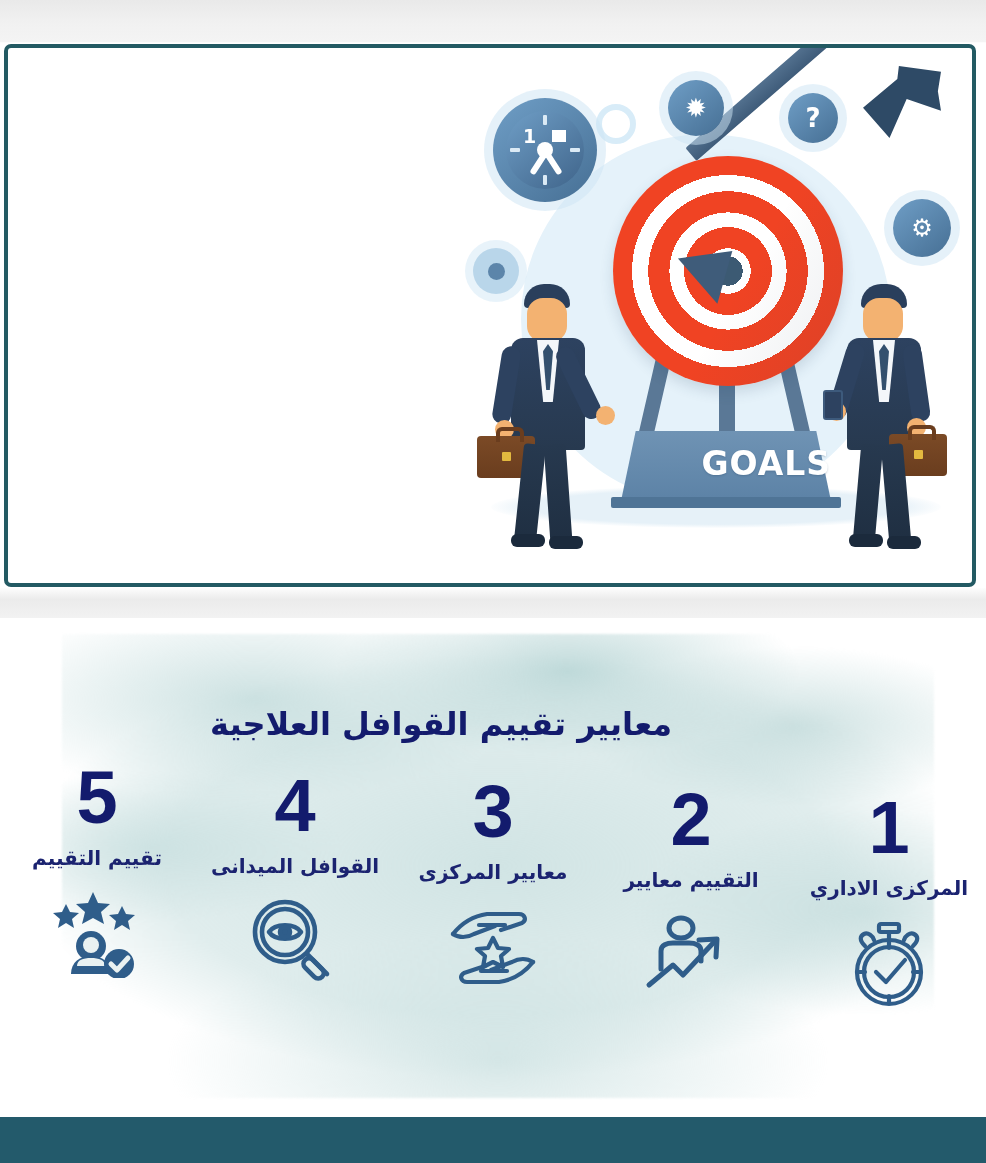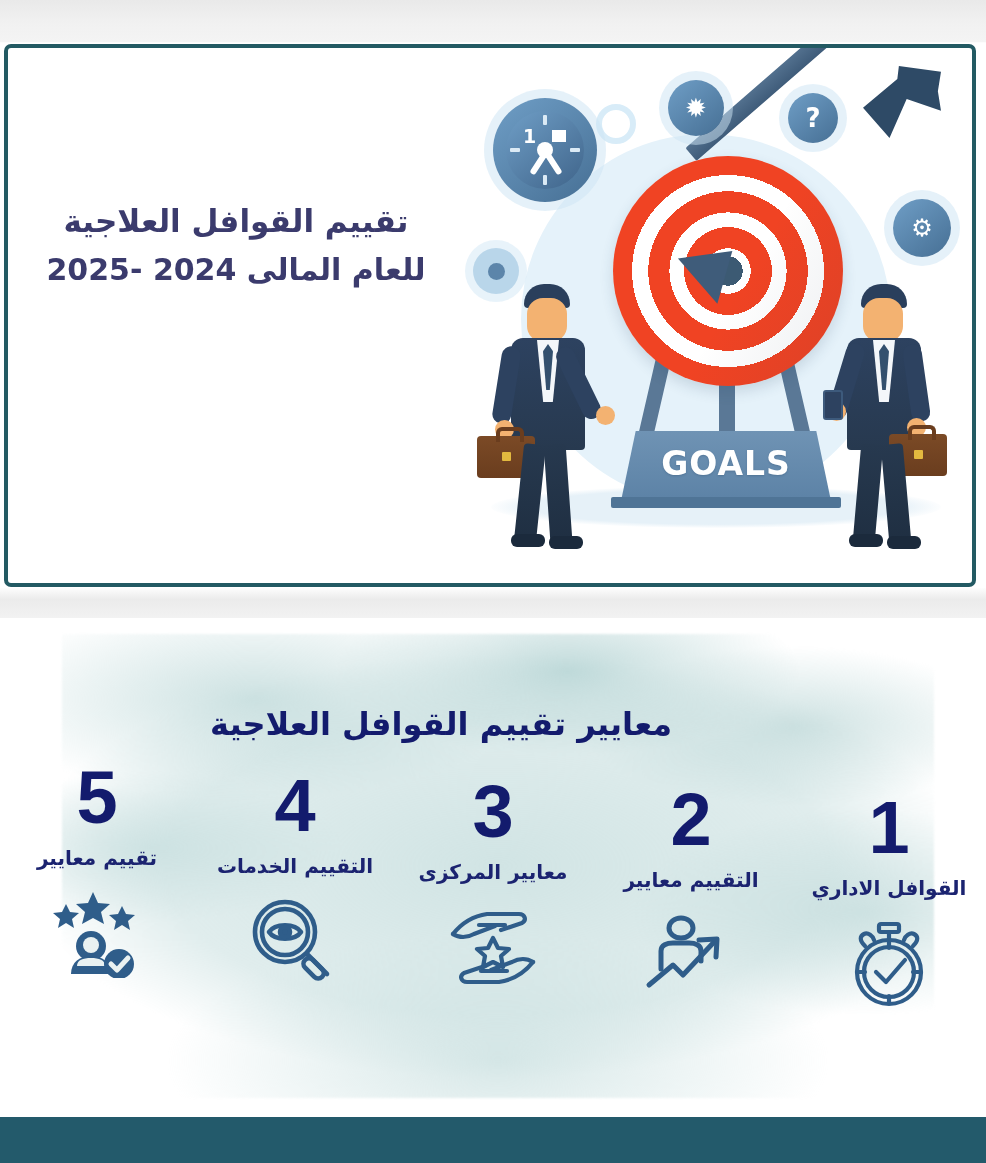--- a/index.html
+++ b/index.html
@@ -143,21 +143,21 @@
     width: 230px; height: 11px;
     background: #4f7characters;
     background: #4f7496;
     border-radius: 2px;
     z-index: 6;
   }
   .pedestal-label {
     position: absolute;
     left: 158px; top: 388px;
     width: 210px;
-    text-align: center;
+    text-align: right;
     color: #ffffff;
     font-weight: bold;
     font-size: 33px;
     letter-spacing: 1px;
     z-index: 7;
     font-family: "DejaVu Sans", "Liberation Sans", sans-serif;
     text-shadow: 0 1px 2px rgba(30,60,90,.25);
   }
 
   
@@ -408,24 +408,20 @@
 </style>
 </head>
 <body>
 
 <div class="deck">
 
   <div class="top-gutter"></div>
 
   <section class="slide-one">
 
-    <div class="title-block">
-      <div class="title-line one">تقييم القوافل العلاجية</div>
-      <div class="title-line two">للعام المالى 2024 -2025</div>
-    </div>
 
     <div class="hero">
 
       <div class="hero-bg-blob"></div>
       <div class="hero-floor"></div>
       <div class="ring-deco"></div>
 
       <div class="badge badge-clock">
         <div class="clock-face">
           <span class="tick t"></span>
@@ -506,21 +502,21 @@
   <section class="slide-two">
 
     <div class="wash"></div>
 
     <h2 class="sec-title">معايير تقييم القوافل العلاجية</h2>
 
     <div class="criteria">
 
       <div class="crit c1">
         <div class="crit-num">1</div>
-        <div class="crit-label">القوافل الاداري</div>
+        <div class="crit-label">المركزى الاداري</div>
         <div class="crit-icon">
           <svg width="92" height="88" viewBox="0 0 92 88" fill="none" stroke="#2f5d8a" stroke-width="4.2" stroke-linecap="round" stroke-linejoin="round">
             <rect x="36" y="4" width="20" height="8" rx="2"></rect>
             <line x1="46" y1="12" x2="46" y2="21"></line>
             <path d="M22 26 C16 20 17 16 21 14 C25 12 30 16 31 20"></path>
             <path d="M70 26 C76 20 75 16 71 14 C67 12 62 16 61 20"></path>
             <circle cx="46" cy="52" r="32"></circle>
             <circle cx="46" cy="52" r="25"></circle>
             <line x1="46" y1="22" x2="46" y2="28"></line>
             <line x1="46" y1="76" x2="46" y2="82"></line>
@@ -555,36 +551,36 @@
             <path d="M90 58 C82 68 70 76 56 78 L24 78 C18 78 16 72 21 69 L42 62"></path>
             <path d="M90 58 C84 54 76 54 69 58 L48 66"></path>
             <line x1="64" y1="67" x2="38" y2="67"></line>
             <polygon points="50,34 55,44 66,45 58,52 60,63 50,58 40,63 42,52 34,45 45,44"></polygon>
           </svg>
         </div>
       </div>
 
       <div class="crit c4">
         <div class="crit-num">4</div>
-        <div class="crit-label">التقييم الخدمات</div>
+        <div class="crit-label">القوافل الميدانى</div>
         <div class="crit-icon">
           <svg width="96" height="88" viewBox="0 0 96 88" fill="none" stroke="#2f5d8a" stroke-width="4.6" stroke-linecap="round" stroke-linejoin="round">
             <circle cx="38" cy="34" r="30"></circle>
             <circle cx="38" cy="34" r="23"></circle>
             <path d="M22 34 C28 25 48 25 54 34 C48 43 28 43 22 34 Z"></path>
             <circle cx="38" cy="34" r="5" fill="#2f5d8a"></circle>
             <line x1="60" y1="56" x2="80" y2="76"></line>
             <rect x="62" y="58" width="24" height="11" rx="5.5" transform="rotate(45 62 58)"></rect>
           </svg>
         </div>
       </div>
 
       <div class="crit c5">
         <div class="crit-num">5</div>
-        <div class="crit-label">تقييم معايير</div>
+        <div class="crit-label">تقييم التقييم</div>
         <div class="crit-icon">
           <svg width="100" height="88" viewBox="0 0 100 88" fill="#2f5d8a">
             <polygon points="46,2 51,13 63,14 54,22 57,34 46,28 35,34 38,22 29,14 41,13"></polygon>
             <polygon points="19,14 23,22 32,23 25,29 27,38 19,33 11,38 13,29 6,23 15,22"></polygon>
             <polygon points="75,16 79,24 88,25 81,31 83,40 75,35 67,40 69,31 62,25 71,24"></polygon>
             <circle cx="44" cy="56" r="15"></circle>
             <circle cx="44" cy="55" r="8" fill="#e9f1f1"></circle>
             <path d="M24 84 C24 72 33 66 44 66 C55 66 64 72 64 84 Z"></path>
             <path d="M30 76 C30 70 36 68 44 68 C52 68 58 70 58 76 Z" fill="#e9f1f1"></path>
             <circle cx="72" cy="74" r="15"></circle>

